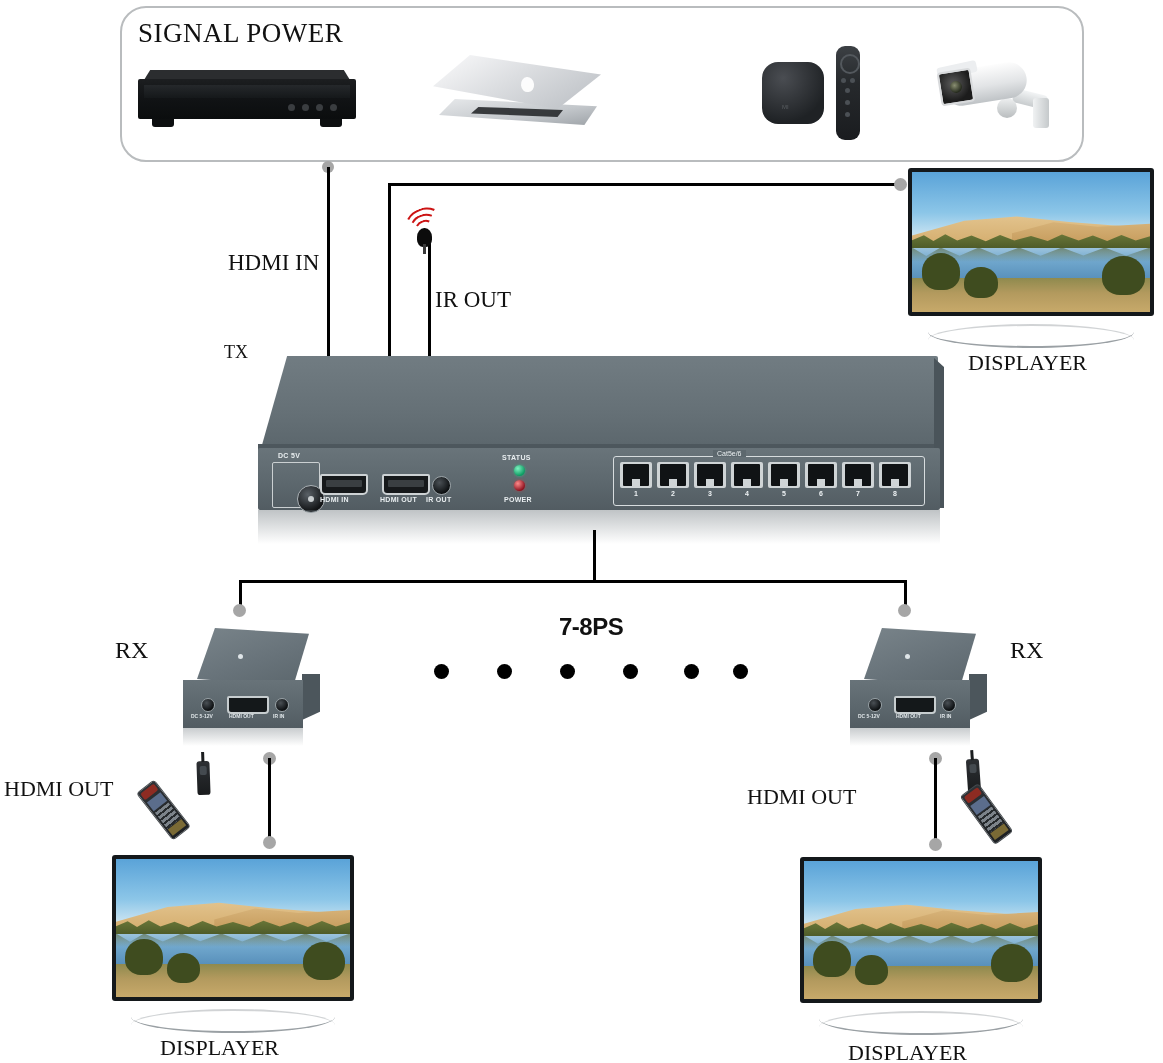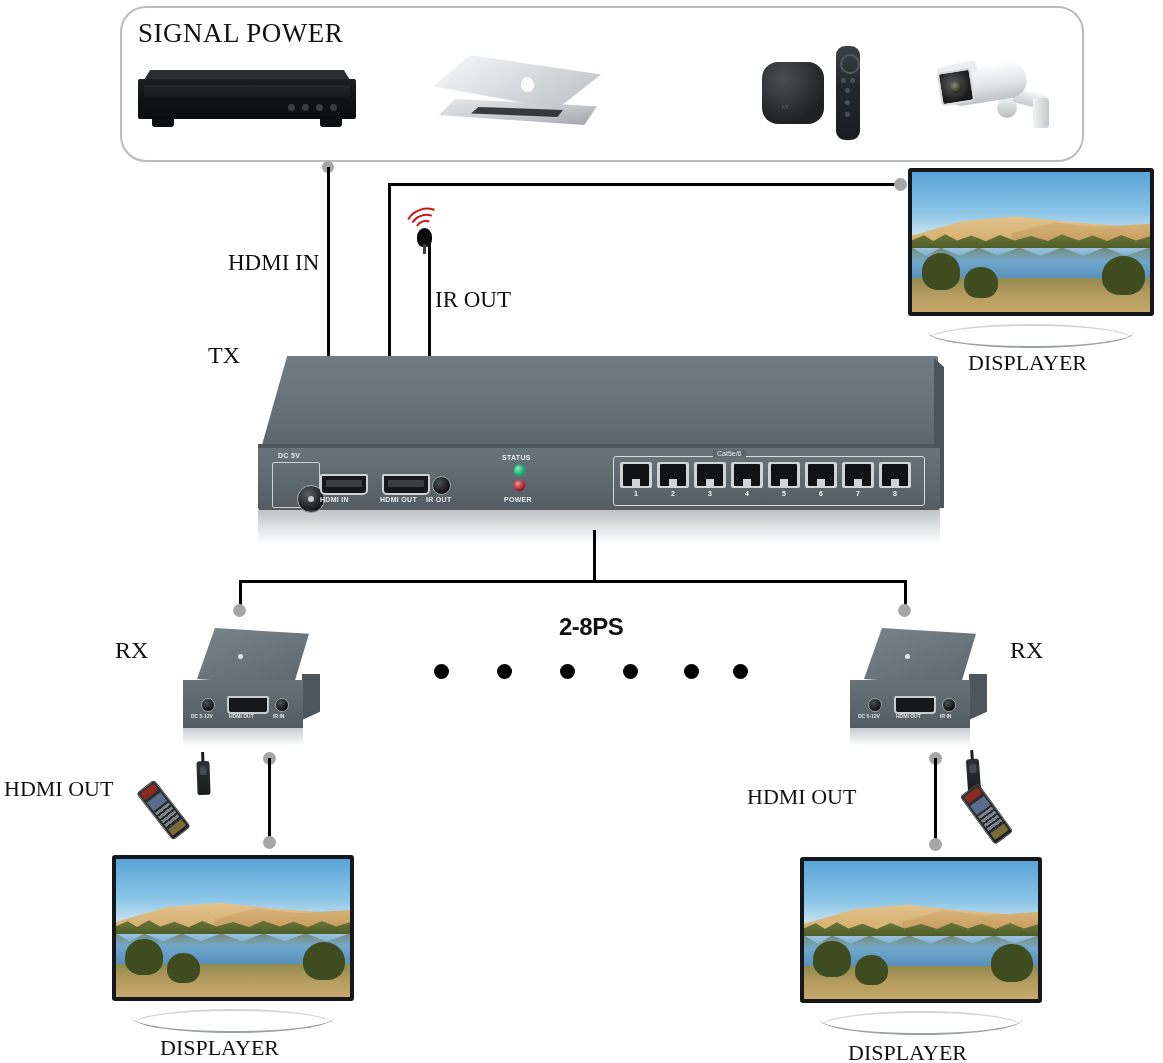--- a/index.html
+++ b/index.html
@@ -192,21 +192,21 @@
      background:linear-gradient(180deg,#2e3236 0%,#1d2023 100%);border-radius:4px;
      border:1px solid #43484c;overflow:hidden;}
   .rm-top{position:absolute;left:2px;top:2px;width:17px;height:8px;background:#8d2b22;border-radius:2px;}
   .rm-pad{position:absolute;left:2px;width:17px;height:11px;background:#5b6d8c;}
   .rm-keys{position:absolute;left:2px;width:17px;height:20px;
      background:repeating-linear-gradient(180deg,#7c838a 0 3px,#262a2d 3px 5px);}
 
   
   #lbl-hdmi-in{left:228px;top:250px;font-size:23px;}
   #lbl-ir-out{left:435px;top:287px;font-size:23px;}
-  #lbl-tx{left:208px;top:342px;font-size:24px;}
+  #lbl-tx{left:224px;top:342px;font-size:18px;}
   #lbl-displayer-top{left:968px;top:350px;font-size:22px;}
   #lbl-rx-left{left:115px;top:637px;font-size:24px;}
   #lbl-rx-right{left:1010px;top:637px;font-size:24px;}
   #lbl-1-8ps{left:559px;top:613px;font-size:24px;font-family:"Liberation Sans",sans-serif;
      font-weight:600;letter-spacing:-.5px;}
   #lbl-hdmi-out-left{left:4px;top:776px;font-size:22px;}
   #lbl-hdmi-out-right{left:747px;top:784px;font-size:22px;}
   #lbl-displayer-bl{left:160px;top:1035px;font-size:22px;}
   #lbl-displayer-br{left:848px;top:1040px;font-size:22px;}
 </style>
@@ -363,21 +363,21 @@
   <div id="tx-reflect"></div>
 </div>
 
 <div class="abs wire-v" style="left:593px;top:530px;height:52px;"></div>
 <div class="abs wire-h" style="left:239px;top:580px;width:668px;"></div>
 <div class="abs wire-v" style="left:239px;top:580px;height:30px;"></div>
 <div class="abs wire-v" style="left:904px;top:580px;height:30px;"></div>
 <div class="abs dot-gray" style="left:233px;top:604px;width:13px;height:13px;"></div>
 <div class="abs dot-gray" style="left:898px;top:604px;width:13px;height:13px;"></div>
 
-<div class="abs lbl" id="lbl-1-8ps">2-8PS</div>
+<div class="abs lbl" id="lbl-1-8ps">7-8PS</div>
 
 <div class="abs dot-black" style="left:434px;top:664px;width:15px;height:15px;"></div>
 <div class="abs dot-black" style="left:497px;top:664px;width:15px;height:15px;"></div>
 <div class="abs dot-black" style="left:560px;top:664px;width:15px;height:15px;"></div>
 <div class="abs dot-black" style="left:623px;top:664px;width:15px;height:15px;"></div>
 <div class="abs dot-black" style="left:684px;top:664px;width:15px;height:15px;"></div>
 <div class="abs dot-black" style="left:733px;top:664px;width:15px;height:15px;"></div>
 
 <div class="rx-unit" style="left:183px;top:628px;">
   <div class="rx-lid"></div>

